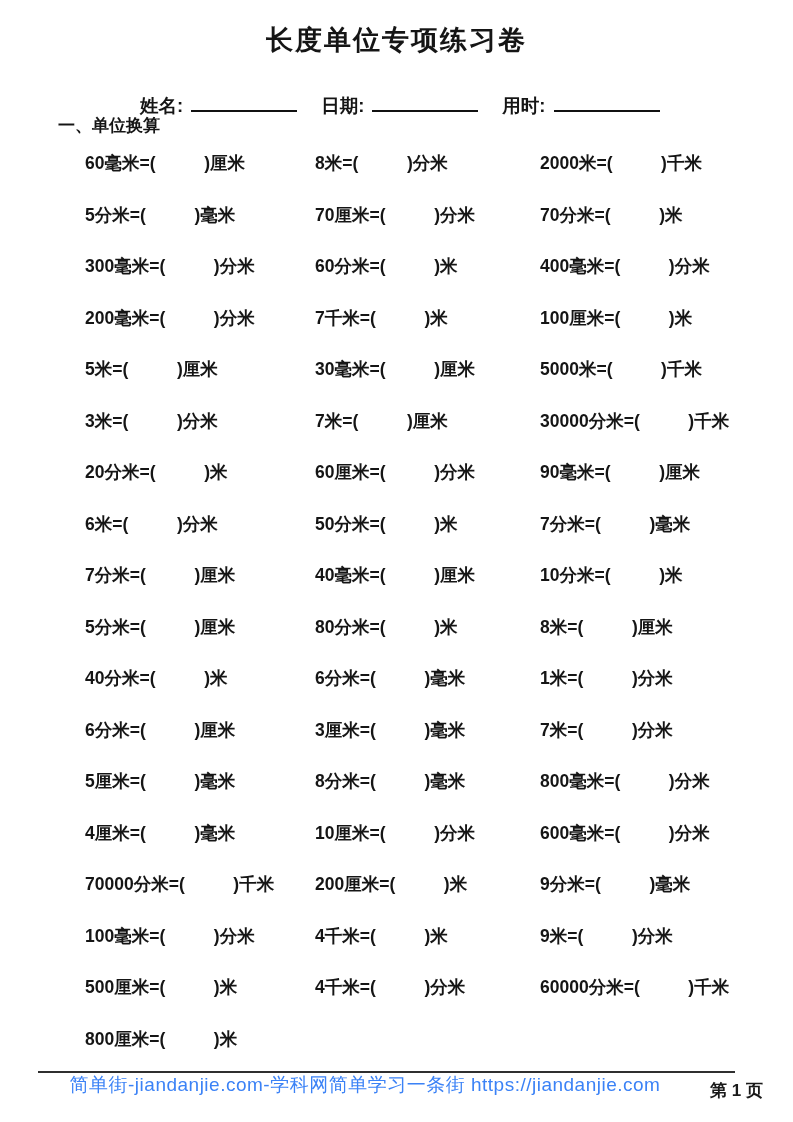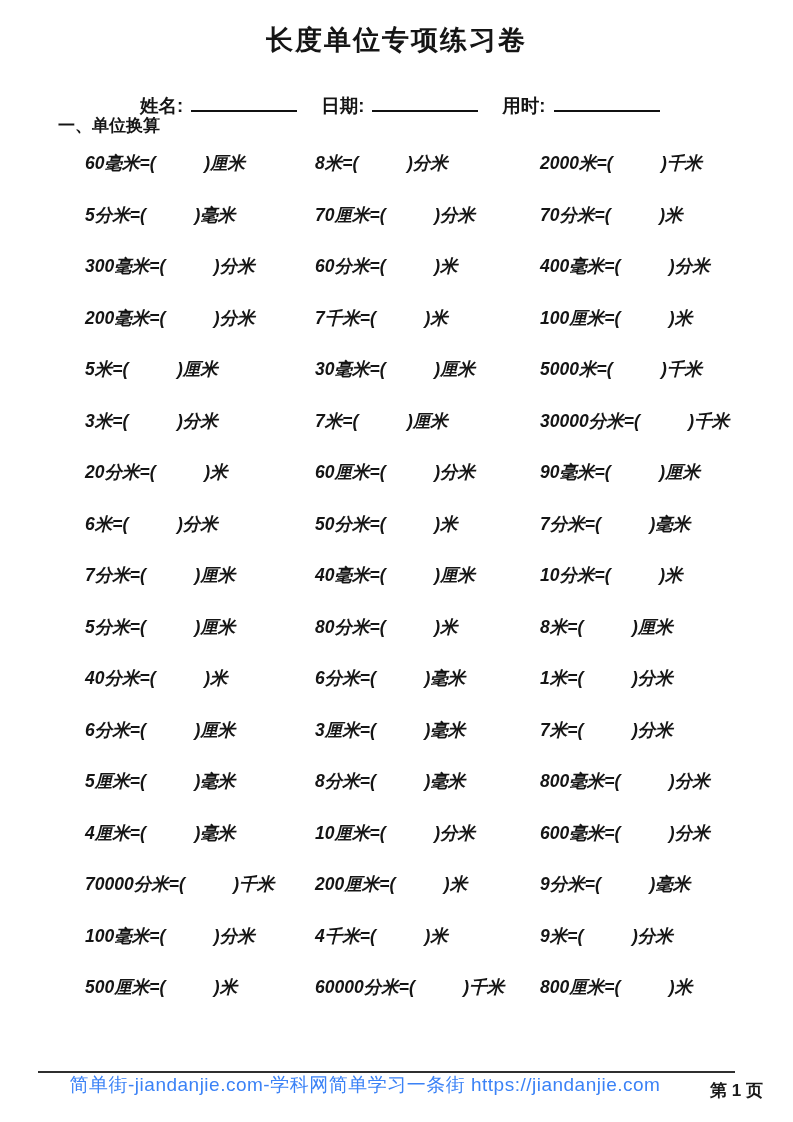--- a/index.html
+++ b/index.html
@@ -50,21 +50,20 @@
     top: 114px;
     left: 58px;
     font-size: 17px;
   }
   .grid {
     position: absolute;
     top: 138px;
     left: 85px;
     display: grid;
     grid-template-columns: 230px 225px 253px;
-    font-style: italic;
   }
   .cell {
     height: 51.5px;
     line-height: 51.5px;
     font-size: 17.5px;
     white-space: pre;
   }
   .footer-line {
     position: absolute;
     top: 1071px;
@@ -147,20 +146,21 @@
       <div class="cell">4厘米=(          )毫米</div>
       <div class="cell">10厘米=(          )分米</div>
       <div class="cell">600毫米=(          )分米</div>
       <div class="cell">70000分米=(          )千米</div>
       <div class="cell">200厘米=(          )米</div>
       <div class="cell">9分米=(          )毫米</div>
       <div class="cell">100毫米=(          )分米</div>
       <div class="cell">4千米=(          )米</div>
       <div class="cell">9米=(          )分米</div>
       <div class="cell">500厘米=(          )米</div>
+      <div class="cell">4千米=(          )分米</div>
       <div class="cell">60000分米=(          )千米</div>
       <div class="cell">800厘米=(          )米</div>
     </div>
 
   <div class="footer-line"></div>
   <div class="footer-text">简单街-jiandanjie.com-学科网简单学习一条街 https://jiandanjie.com</div>
   <div class="page-num">第 1 页</div>
 
 </div>
 

